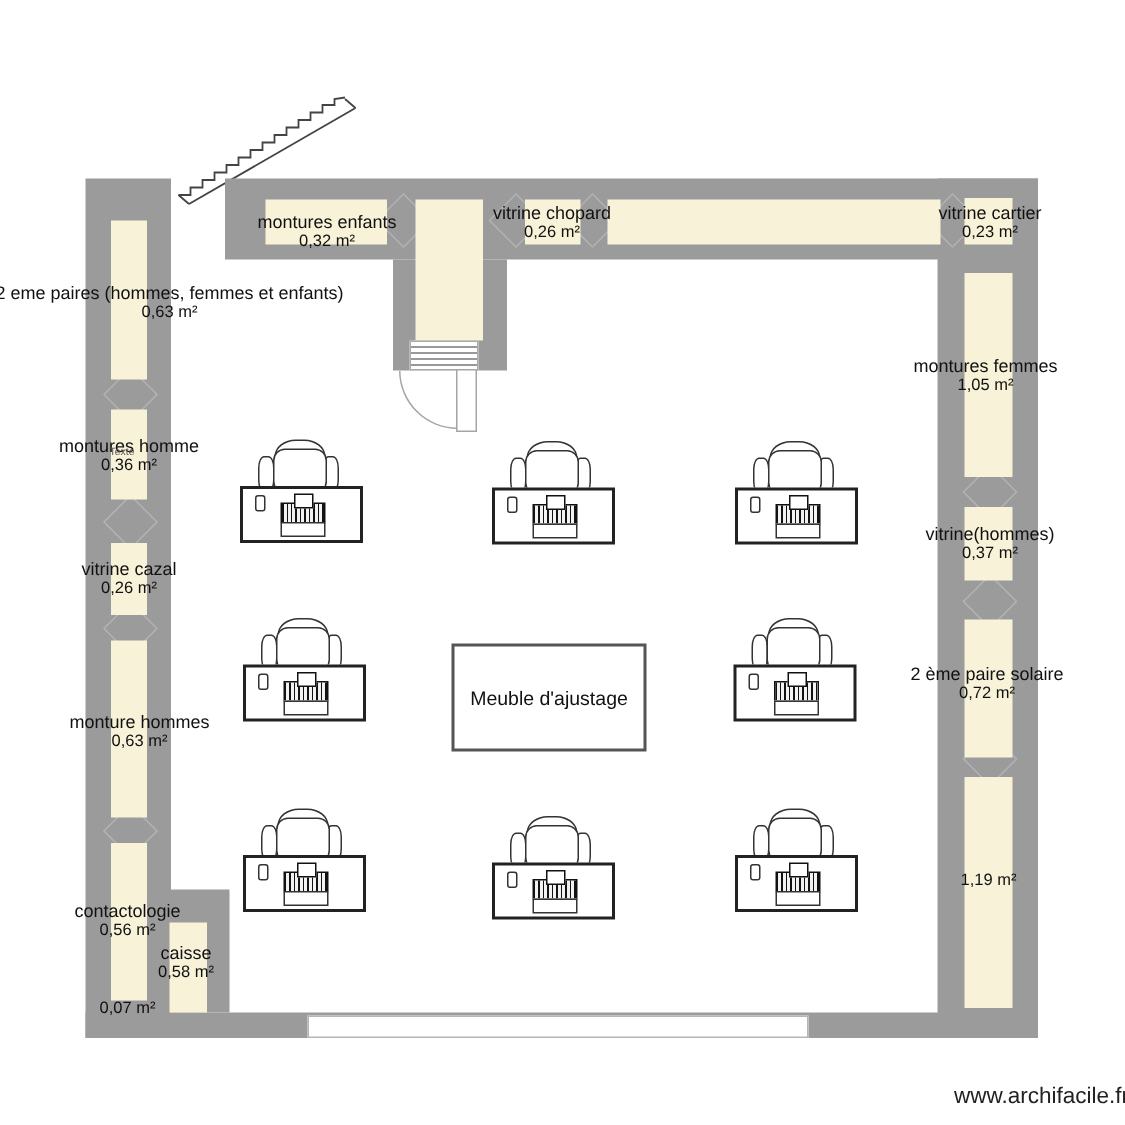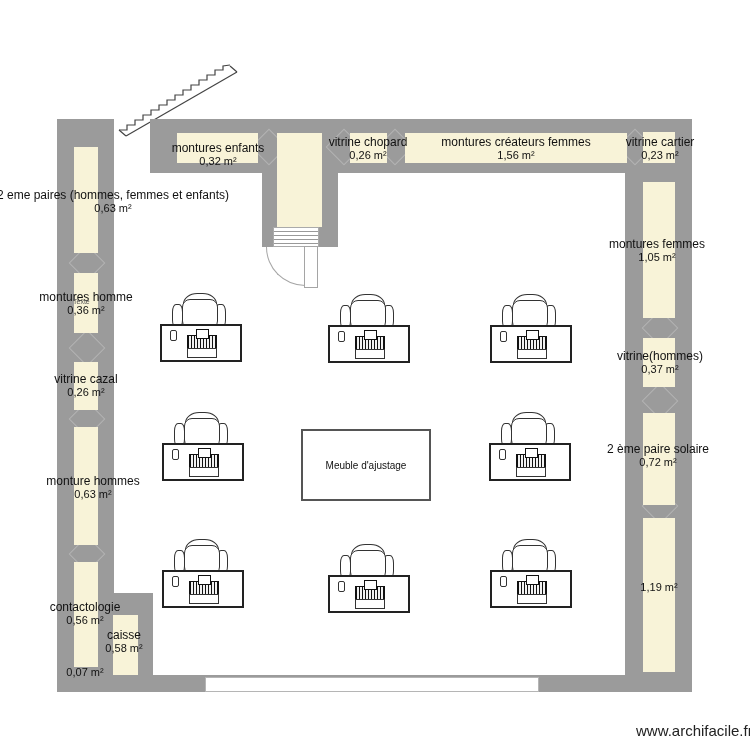--- a/index.html
+++ b/index.html
@@ -22,21 +22,21 @@
              border:1px solid #333;border-radius:4px/8px;}
   .arm-l{left:-1px;} .arm-r{right:-1px;}
   .desk-body{position:absolute;left:0;top:0;width:78px;height:34px;background:#fff;
              border:2px solid #222;}
   .phone{position:absolute;left:8px;top:4px;width:5px;height:9px;border:1px solid #333;border-radius:2px;}
   .monitor{position:absolute;left:34px;top:3px;width:11px;height:8px;background:#fff;border:1px solid #111;z-index:2;}
   .keyboard{position:absolute;left:25px;top:9px;width:28px;height:12px;border:1px solid #111;
             background:repeating-linear-gradient(90deg,#111 0 1px,#f2f2f2 1px 3px);}
   .paper{position:absolute;left:25px;top:22px;width:28px;height:8px;background:#fff;border:1px solid #333;}
   .meuble{position:absolute;left:301px;top:429px;width:126px;height:68px;background:#fff;
-          border:2px solid #555;display:flex;align-items:center;justify-content:center;font-size:10px;}
+          border:2px solid #555;display:flex;align-items:center;justify-content:center;font-size:13px;}
   .threshold{position:absolute;left:273px;top:227px;width:44px;height:18px;background:#fff;
              border:1px solid #aaa;
              background-image:repeating-linear-gradient(180deg,#fff 0 3px,#999 3px 4px);}
   .door-leaf{position:absolute;left:304px;top:246px;width:12px;height:40px;background:#fff;border:1px solid #a5a5a5;}
   .door-arc{position:absolute;left:266px;top:247px;width:38px;height:38px;
             border-left:1.5px solid #a5a5a5;border-bottom:1.5px solid #a5a5a5;border-bottom-left-radius:100%;}
   .window{position:absolute;left:205px;top:677px;width:332px;height:13px;background:#fff;border:1px solid #b5b5b5;}
   .stairs{position:absolute;left:116px;top:58px;}
   .watermark{position:absolute;left:636px;top:722px;font-size:15px;color:#222;}
 </style>
@@ -87,21 +87,20 @@
   <div class="zone" style="left:643px;top:518px;width:32px;height:154px"></div>
 
   <div class="threshold"></div>
   <div class="door-leaf"></div>
   <div class="door-arc"></div>
 
   <div class="window"></div>
 
   <div class="zlabel" style="left:118px;top:142px;width:200px"><span>montures enfants</span><span class="area">0,32 m²</span></div>
   <div class="zlabel" style="left:268px;top:136px;width:200px"><span>vitrine chopard</span><span class="area">0,26 m²</span></div>
-  <div class="zlabel" style="left:416px;top:136px;width:200px"><span>montures créateurs femmes</span><span class="area">1,56 m²</span></div>
   <div class="zlabel" style="left:560px;top:136px;width:200px"><span>vitrine cartier</span><span class="area">0,23 m²</span></div>
   <div class="zlabel" style="left:-17px;top:189px;width:260px"><span>2 eme paires (hommes, femmes et enfants)</span><span class="area">0,63 m²</span></div>
   <div class="zlabel" style="left:-14px;top:291px;width:200px"><span>montures homme</span><span class="area">0,36 m²</span></div>
   <div class="zlabel" style="left:-14px;top:373px;width:200px"><span>vitrine cazal</span><span class="area">0,26 m²</span></div>
   <div class="zlabel" style="left:-7px;top:475px;width:200px"><span>monture hommes</span><span class="area">0,63 m²</span></div>
   <div class="zlabel" style="left:-15px;top:601px;width:200px"><span>contactologie</span><span class="area">0,56 m²</span></div>
   <div class="zlabel" style="left:84px;top:629px;width:80px"><span>caisse</span><span class="area">0,58 m²</span></div>
   <div class="zlabel" style="left:35px;top:666px;width:100px">
       <span class="area">0,07 m²</span>
     </div>

